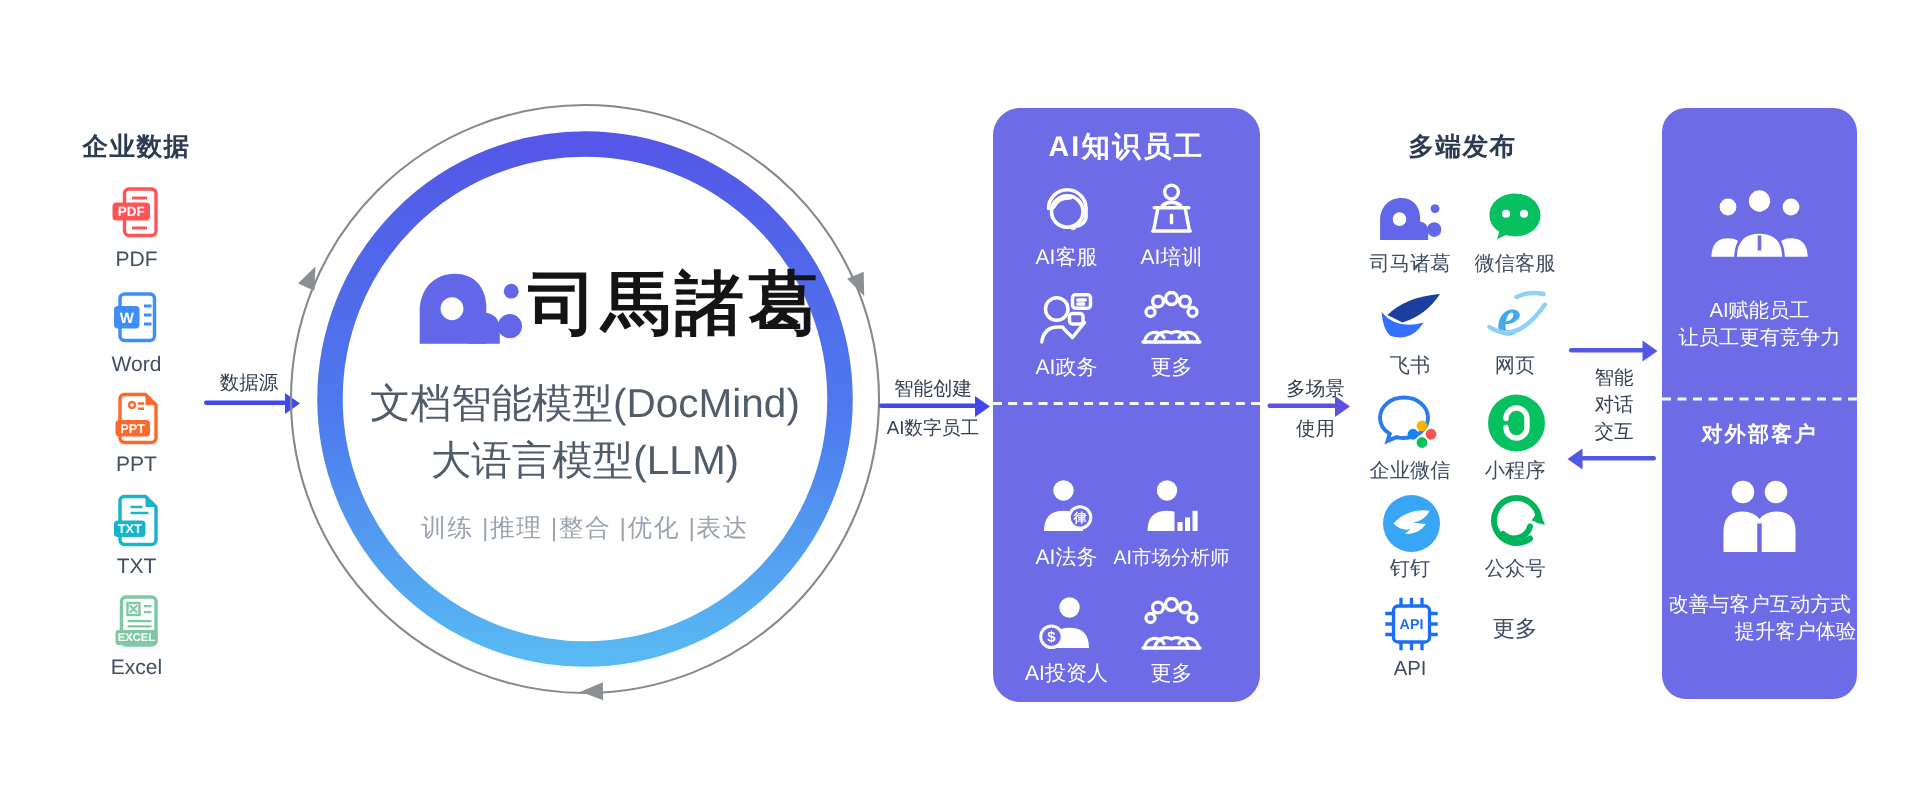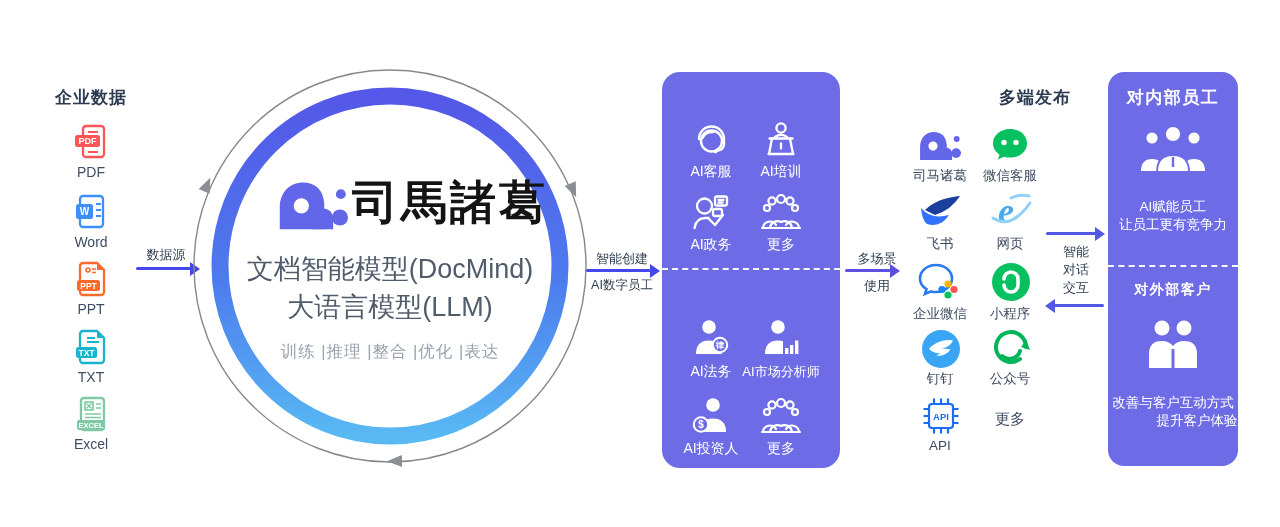--- a/index.html
+++ b/index.html
@@ -116,20 +116,21 @@
 
   <div class="model-line" style="top:289px;">大语言模型(LLM)</div>
   <div class="model-line" style="top:251px;">文档智能模型(DocMind)</div>
   <div class="caps-line" style="top:341px;">训练 |推理 |整合 |优化 |表达</div>
 
   <div class="flow-label" style="left:589px;top:250px;width:66px;">智能创建</div>
   <div class="arrow head-r a-blue" style="left:586px;top:269px;width:65px;"></div>
   <div class="flow-label" style="left:583px;top:277px;width:78px;font-size:12.5px;">AI数字员工</div>
 
   <div class="panel" style="left:662px;top:72px;width:178px;height:396px;">
+    <div class="panel-title" style="top:13px;font-size:19px;">AI知识员工</div>
 
     <svg class="icon" style="left:26px;top:46px;" width="46" height="46" viewBox="0 0 46 46">
       <g stroke="#fff" stroke-width="2.4" fill="none" stroke-linecap="round">
         <circle cx="23.5" cy="23" r="10.5"></circle>
         <path d="M11 21 a12.5 12.5 0 0 1 25 0"></path>
         <path d="M14.5 20 q3 -6.5 11 -6"></path>
         <path d="M36 21 v5 q0 6 -8 7"></path>
       </g>
       <circle cx="27.5" cy="33.5" r="1.9" fill="#fff"></circle>
     </svg>
@@ -215,21 +216,21 @@
         <path d="M4 38 h38"></path>
       </g>
     </svg>
     <div class="p-label" style="left:74px;top:368px;width:90px;">更多</div>
   </div>
 
   <div class="flow-label" style="left:849px;top:250px;width:56px;">多场景</div>
   <div class="arrow head-r a-purple" style="left:845px;top:269px;width:46px;"></div>
   <div class="flow-label" style="left:849px;top:277px;width:56px;">使用</div>
 
-  <div class="sec-title" style="left:921px;top:86px;width:150px;text-align:right;">多端发布</div>
+  <div class="sec-title" style="left:900px;top:86px;width:150px;text-align:center;">多端发布</div>
 
   <svg class="icon" style="left:919px;top:128px;" width="42" height="34" viewBox="0 0 78 56">
     <g fill="#6266e8">
       <path fill-rule="evenodd" d="M2 56 V32 C2 15 13 4 28 4 C42 4 50.5 13 51.5 27 V56 Z M34.5 30 a8.5 8.5 0 1 1 -17 0 a8.5 8.5 0 1 1 17 0 Z"></path>
       <path d="M38 56 V46 C38 38 43 33 50 33 C57 33 61.5 38 61.5 45 V56 Z"></path>
       <circle cx="70" cy="17" r="5.5"></circle>
       <circle cx="69" cy="43" r="9"></circle>
     </g>
   </svg>
   <div class="pub-label" style="left:896px;top:167px;">司马诸葛</div>
@@ -296,21 +297,20 @@
 
   <div class="pub-more" style="left:966px;top:410px;">更多</div>
 
   <div class="arrow head-r a-ind" style="left:1046px;top:232px;width:50px;"></div>
   <div class="flow-label" style="left:1056px;top:243px;width:40px;">智能</div>
   <div class="flow-label" style="left:1056px;top:261px;width:40px;">对话</div>
   <div class="flow-label" style="left:1056px;top:279px;width:40px;">交互</div>
   <div class="arrow head-l a-ind" style="left:1054px;top:304px;width:50px;"></div>
 
   <div class="panel" style="left:1108px;top:72px;width:130px;height:394px;border-radius:16px;">
-    <div class="panel-title" style="top:14px;font-size:17px;">对内部员工</div>
 
     <svg class="icon" style="left:29px;top:52px;" width="72" height="48" viewBox="0 0 72 48">
       <g fill="#fff" stroke="#6d6ce6" stroke-width="1.8">
         <circle cx="15" cy="14" r="6.5"></circle>
         <path d="M3 48 q0 -14 12 -14 q12 0 12 14 z"></path>
         <circle cx="57" cy="14" r="6.5"></circle>
         <path d="M45 48 q0 -14 12 -14 q12 0 12 14 z"></path>
         <circle cx="36" cy="10" r="8"></circle>
         <path d="M20 48 q0 -17 16 -17 q16 0 16 17 z"></path>
       </g>

